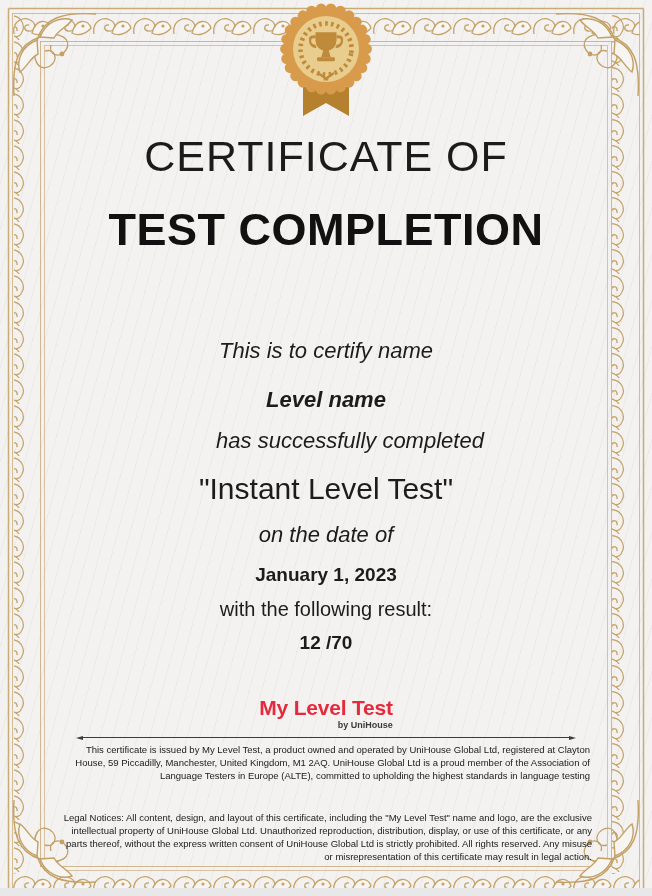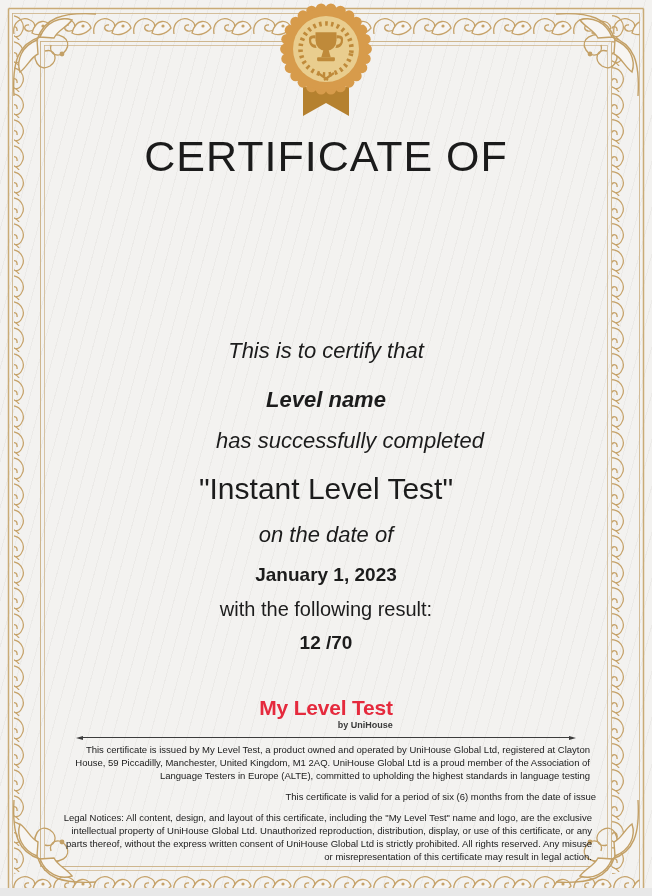--- a/index.html
+++ b/index.html
@@ -138,22 +138,23 @@
         <path d="M-10,-17 h20 v8 a10,10 0 0 1 -20,0 z"></path>
         <path d="M-10,-14 q-8,-1 -6,7 q1.5,5 7,5 l-1,-3 q-3.5,0 -4,-3 q-1,-4 4,-3 z"></path>
         <path d="M10,-14 q8,-1 6,7 q-1.5,5 -7,5 l1,-3 q3.5,0 4,-3 q1,-4 -4,-3 z"></path>
         <path d="M-2.5,0 L2.5,0 L4.5,7 L-4.5,7 Z"></path>
         <rect x="-8.5" y="7" width="17" height="3.6" rx="1"></rect>
       </g>
     </g>
   </svg>
 
   <div class="abs title1">CERTIFICATE OF</div>
+  <div class="abs title2">TEST COMPLETION</div>
 
-  <div class="abs certify">This is to certify that</div>
+  <div class="abs certify">This is to certify name</div>
   <div class="abs name">Level name</div>
   <div class="abs completed">has successfully completed</div>
   <div class="abs testname">"Instant Level Test"</div>
   <div class="abs dateintro">on the date of</div>
   <div class="abs datetxt">January 1, 2023</div>
   <div class="abs resultintro">with the following result:</div>
   <div class="abs resulttxt">12 /70</div>
 
   <div class="abs logo-wrap">
     <div class="logo-inner">
@@ -162,16 +163,15 @@
     </div>
   </div>
 
   <div class="divider">
     <span class="arr left"></span>
     <span class="line"></span>
     <span class="arr right"></span>
   </div>
 
   <div class="smallp issuer">This certificate is issued by My Level Test, a product owned and operated by UniHouse Global Ltd, registered at Clayton House, 59 Piccadilly, Manchester, United Kingdom, M1 2AQ. UniHouse Global Ltd is a proud member of the Association of Language Testers in Europe (ALTE), committed to upholding the highest standards in language testing</div>
-  <div class="smallp validity">This certificate is valid for a period of six (6) months from the date of issue</div>
   <div class="smallp legal">Legal Notices: All content, design, and layout of this certificate, including the "My Level Test" name and logo, are the exclusive intellectual property of UniHouse Global Ltd. Unauthorized reproduction, distribution, display, or use of this certificate, or any parts thereof, without the express written consent of UniHouse Global Ltd is strictly prohibited. All rights reserved. Any misuse or misrepresentation of this certificate may result in legal action.</div>
 
 </div>
 
 </body></html>

